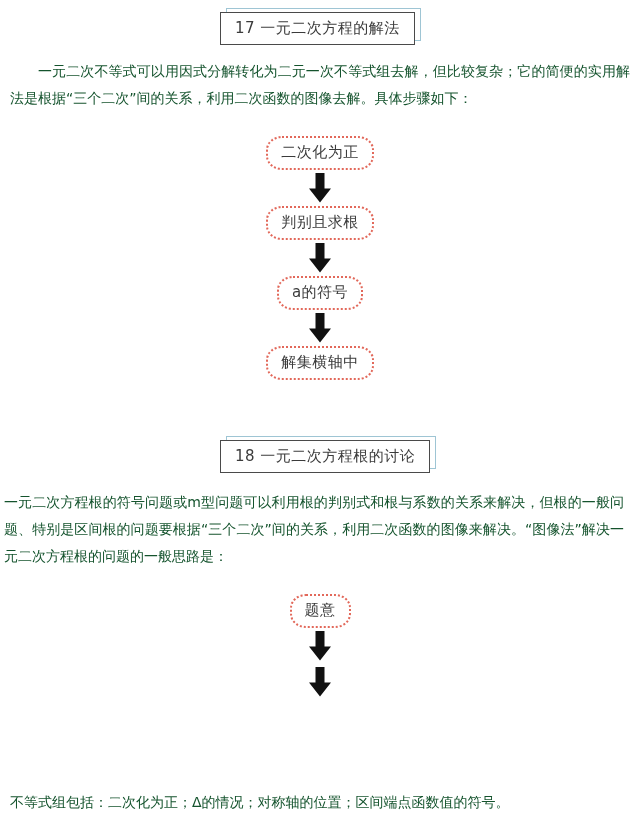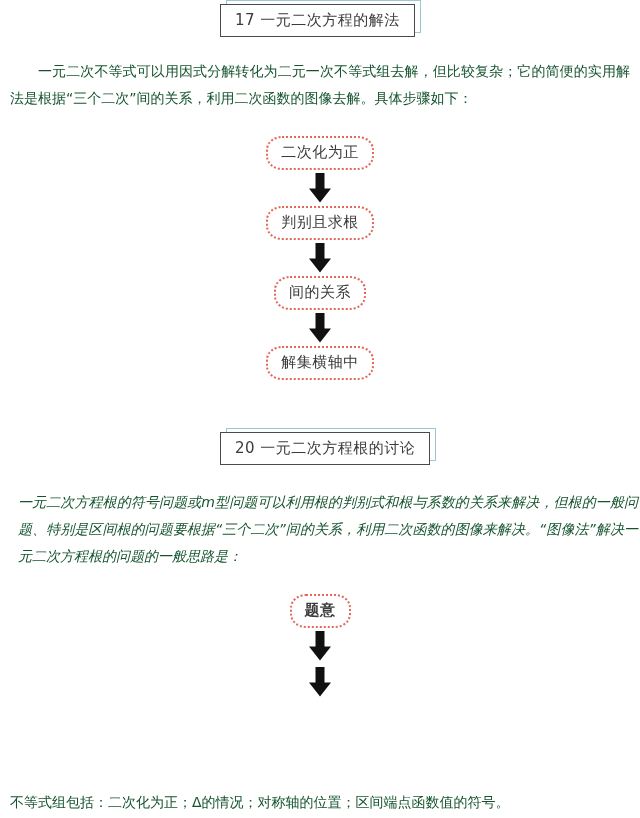--- a/index.html
+++ b/index.html
@@ -13,20 +13,21 @@
     position: relative;
     font-family: "DejaVu Sans", "Liberation Sans", sans-serif;
     color: #3a3a3a;
     overflow: hidden;
   }
 
   
   .heading-wrap {
     position: absolute;
     display: inline-block;
+    margin-top: 8px;
   }
   .heading-shadow {
     position: absolute;
     top: -4px;
     left: 6px;
     right: -6px;
     bottom: 4px;
     border: 1px solid #9ec5d4;
     background: #ffffff;
     box-sizing: border-box;
@@ -119,45 +120,45 @@
     <span class="flow-node-text">判别且求根</span>
   </div>
 
   <span class="flow-arrow">
     <svg viewBox="0 0 34 34" width="34" height="34" aria-hidden="true">
       <path d="M12.5 2 H21.5 V17.5 H28 L17 31.5 L6 17.5 H12.5 Z" fill="#111111"></path>
     </svg>
   </span>
 
   <div class="flow-node">
-    <span class="flow-node-text">间的关系</span>
+    <span class="flow-node-text">a的符号</span>
   </div>
 
   <span class="flow-arrow">
     <svg viewBox="0 0 34 34" width="34" height="34" aria-hidden="true">
       <path d="M12.5 2 H21.5 V17.5 H28 L17 31.5 L6 17.5 H12.5 Z" fill="#111111"></path>
     </svg>
   </span>
 
   <div class="flow-node">
     <span class="flow-node-text">解集横轴中</span>
   </div>
 
 </div>
 
 <div class="heading-wrap" style="left:220px; top:432px;">
   <div class="heading-shadow"></div>
   <div class="heading-box">
-    <span class="heading-text">20  一元二次方程根的讨论</span>
+    <span class="heading-text">18  一元二次方程根的讨论</span>
   </div>
 </div>
 
-<div class="para" style="left:18px; top:489px; width:620px;font-style:italic;">一元二次方程根的符号问题或m型问题可以利用根的判别式和根与系数的关系来解决，但根的一般问题、特别是区间根的问题要根据“三个二次”间的关系，利用二次函数的图像来解决。“图像法”解决一元二次方程根的问题的一般思路是：</div>
+<div class="para" style="left:4px; top:489px; width:620px;">一元二次方程根的符号问题或m型问题可以利用根的判别式和根与系数的关系来解决，但根的一般问题、特别是区间根的问题要根据“三个二次”间的关系，利用二次函数的图像来解决。“图像法”解决一元二次方程根的问题的一般思路是：</div>
 
-<div class="flow" style="top:594px;font-weight:bold;">
+<div class="flow" style="top:594px;">
 
   <div class="flow-node">
     <span class="flow-node-text">题意</span>
   </div>
 
   <span class="flow-arrow">
     <svg viewBox="0 0 34 34" width="34" height="34" aria-hidden="true">
       <path d="M12.5 2 H21.5 V17.5 H28 L17 31.5 L6 17.5 H12.5 Z" fill="#111111"></path>
     </svg>
   </span>

